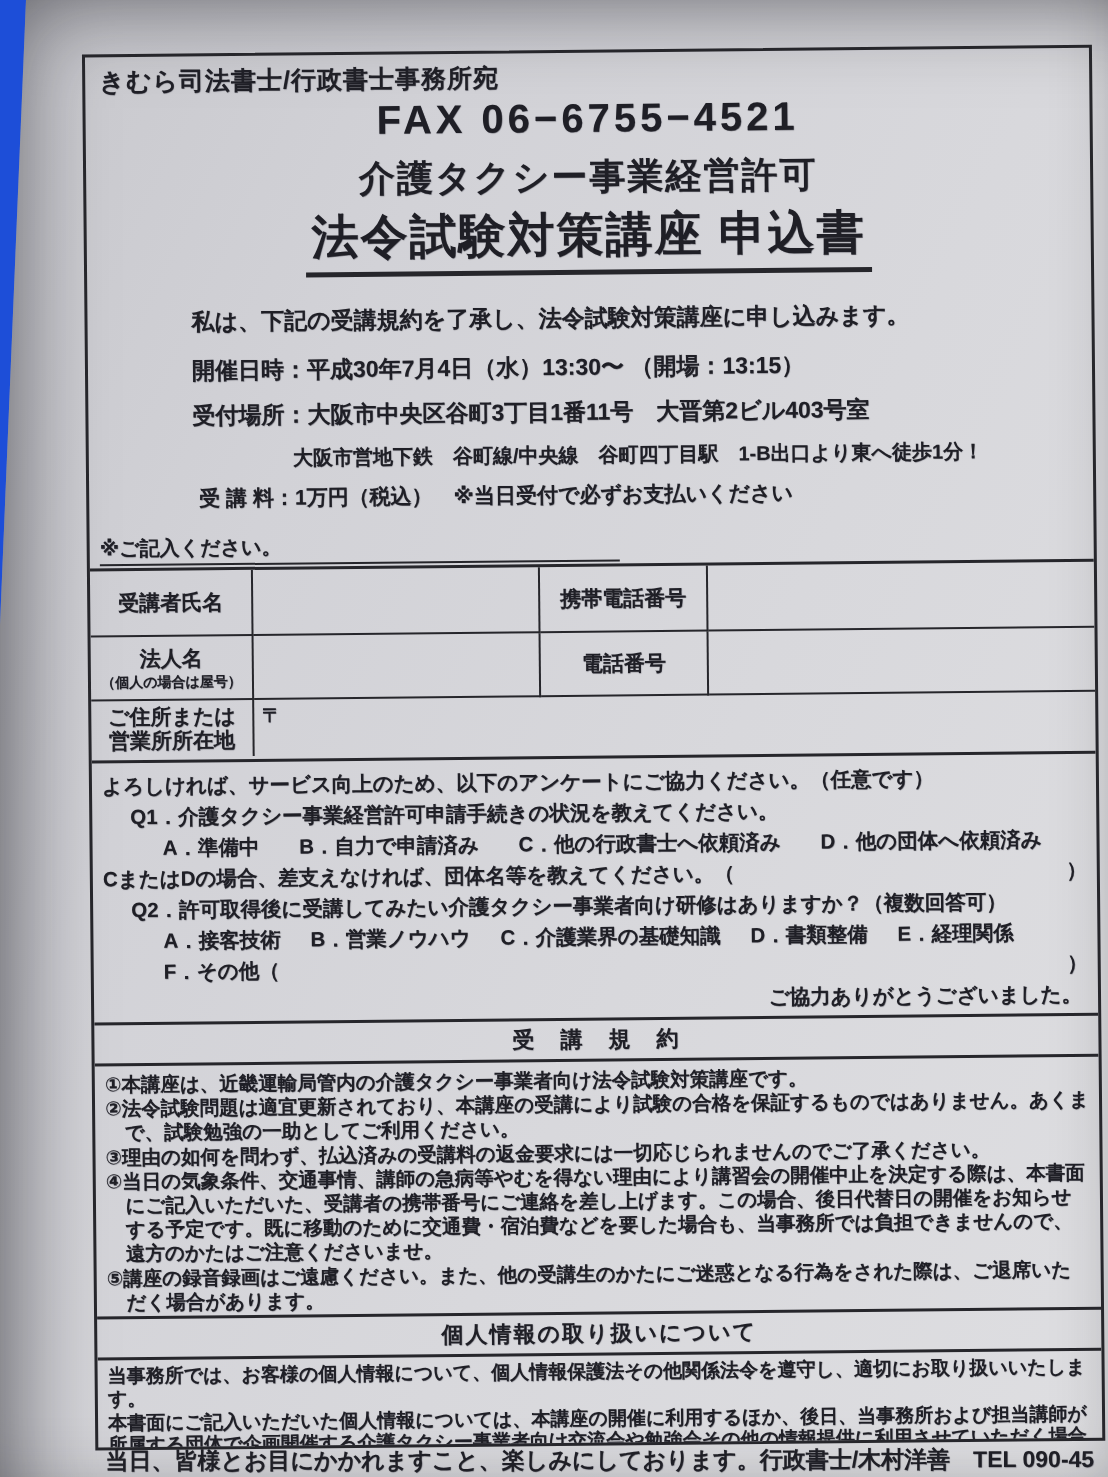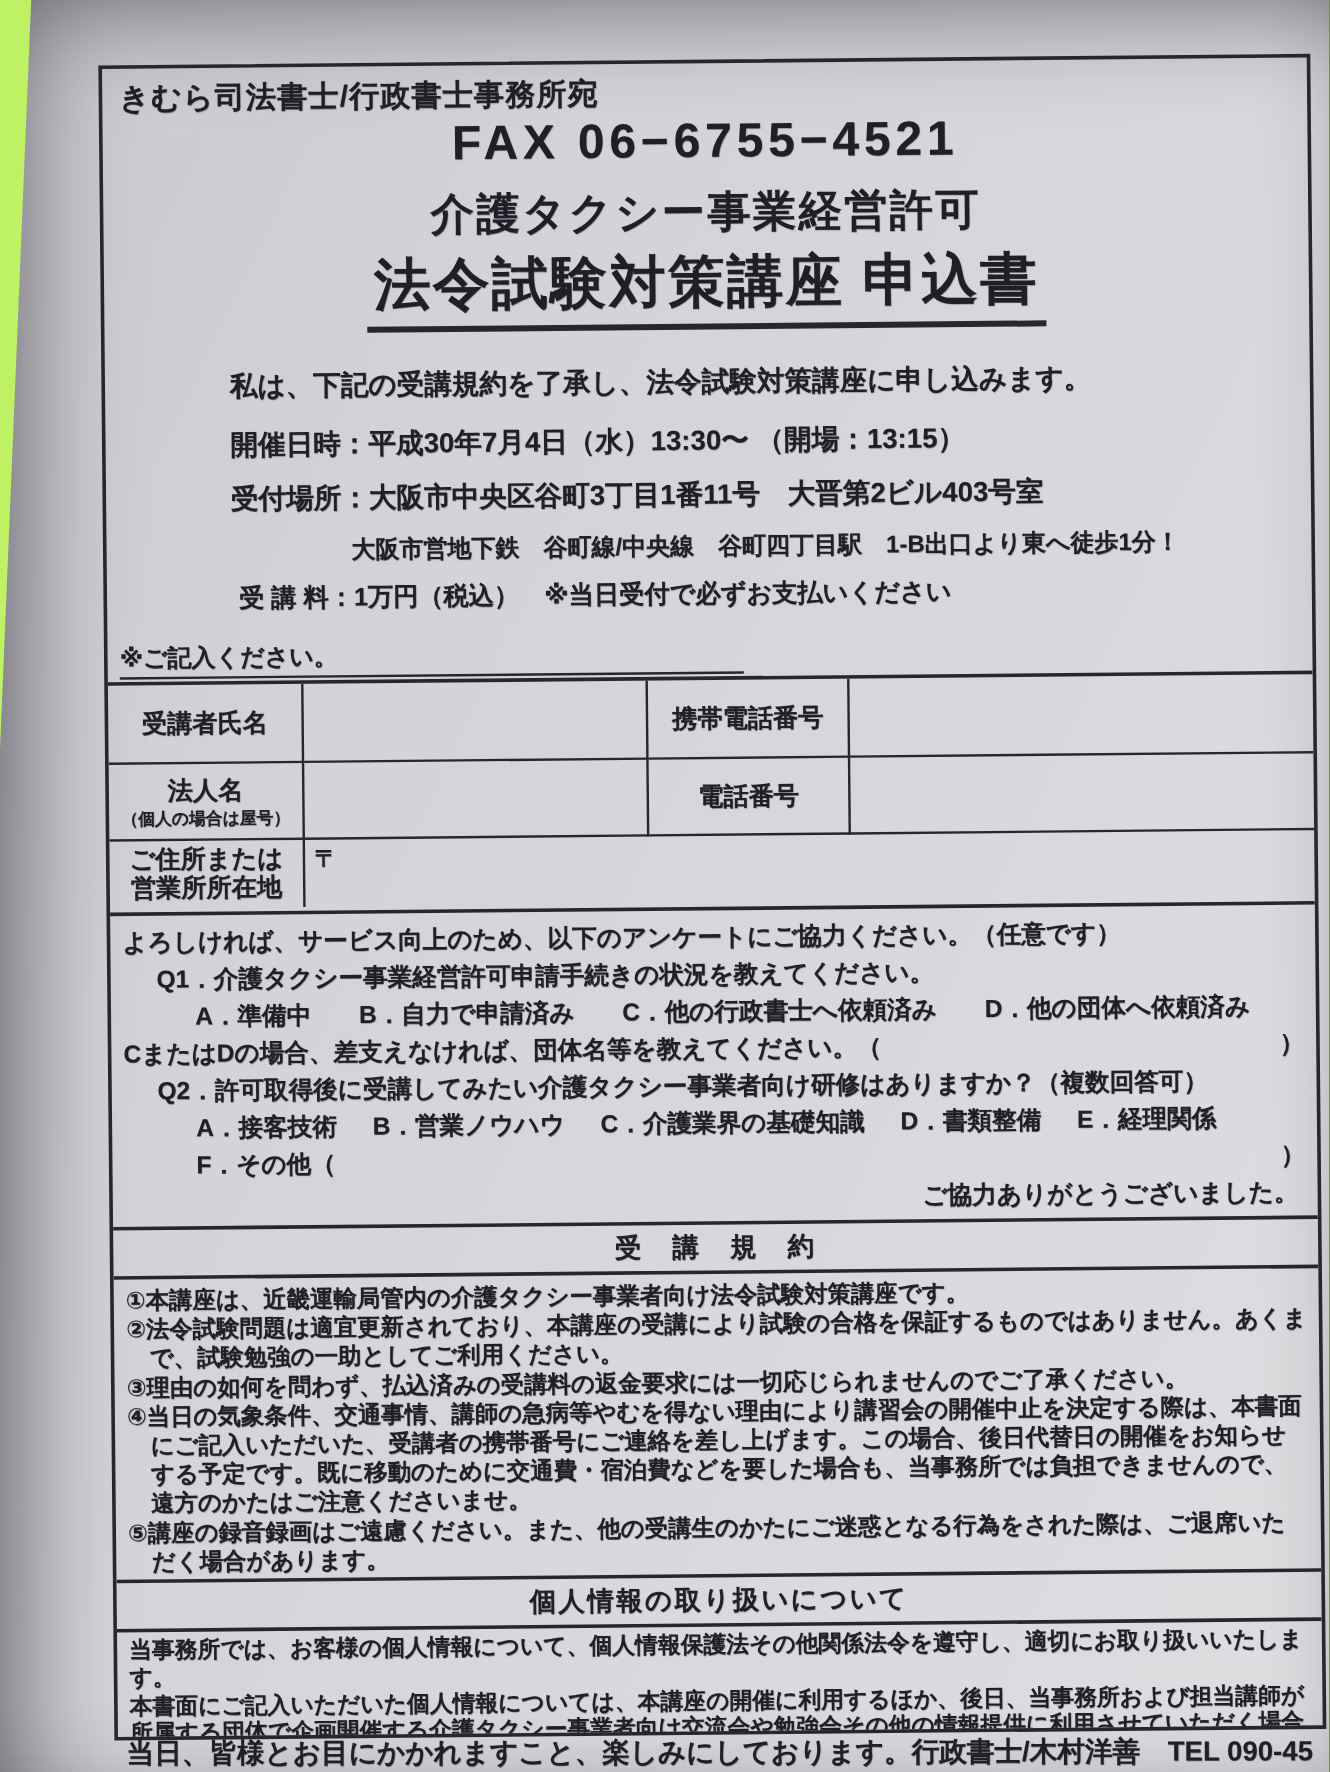--- a/index.html
+++ b/index.html
@@ -1,17 +1,17 @@
 <!DOCTYPE html>
 <html><head>
 <meta charset="utf-8">
 <style>
   html,body{margin:0;padding:0;width:1108px;height:1477px;overflow:hidden;
     background:#2b2b2e;font-family:"Liberation Sans","DejaVu Sans",sans-serif;}
-  .stage{position:relative;width:1108px;height:1477px;overflow:hidden;background:#bef264;}
+  .stage{position:relative;width:1108px;height:1477px;overflow:hidden;background:#1d4ed8;}
   
   .paper{position:absolute;inset:0;
     background:linear-gradient(115deg,#c8c8cd 0%,#d2d2d7 28%,#d8d8dc 60%,#dedee1 100%);
     clip-path:polygon(26px 0,100% 0,100% 100%,0 100%,0 625px);
     box-shadow:inset 60px 45px 90px -45px rgba(10,10,16,.55),
                inset -25px -25px 70px -40px rgba(25,25,30,.30);}
   .doc{position:absolute;inset:0;transform:rotate(-0.55deg);transform-origin:50% 18%;
     color:#1f1f26;font-weight:700;text-shadow:0.4px 0.5px 0.8px rgba(30,30,40,.55);}
   .outer-box{position:absolute;left:84px;top:50px;width:1004px;height:1390px;
     border:3px solid #26262b;overflow:hidden;}

